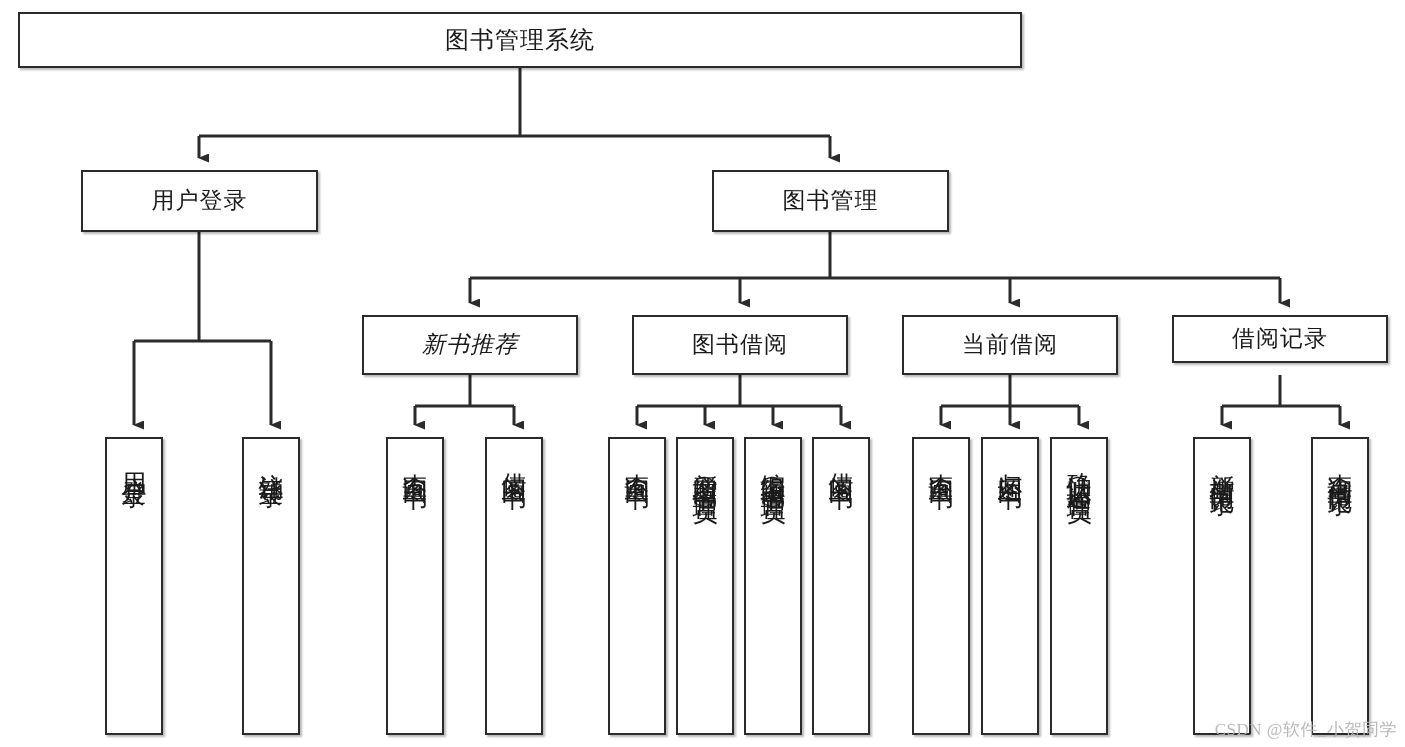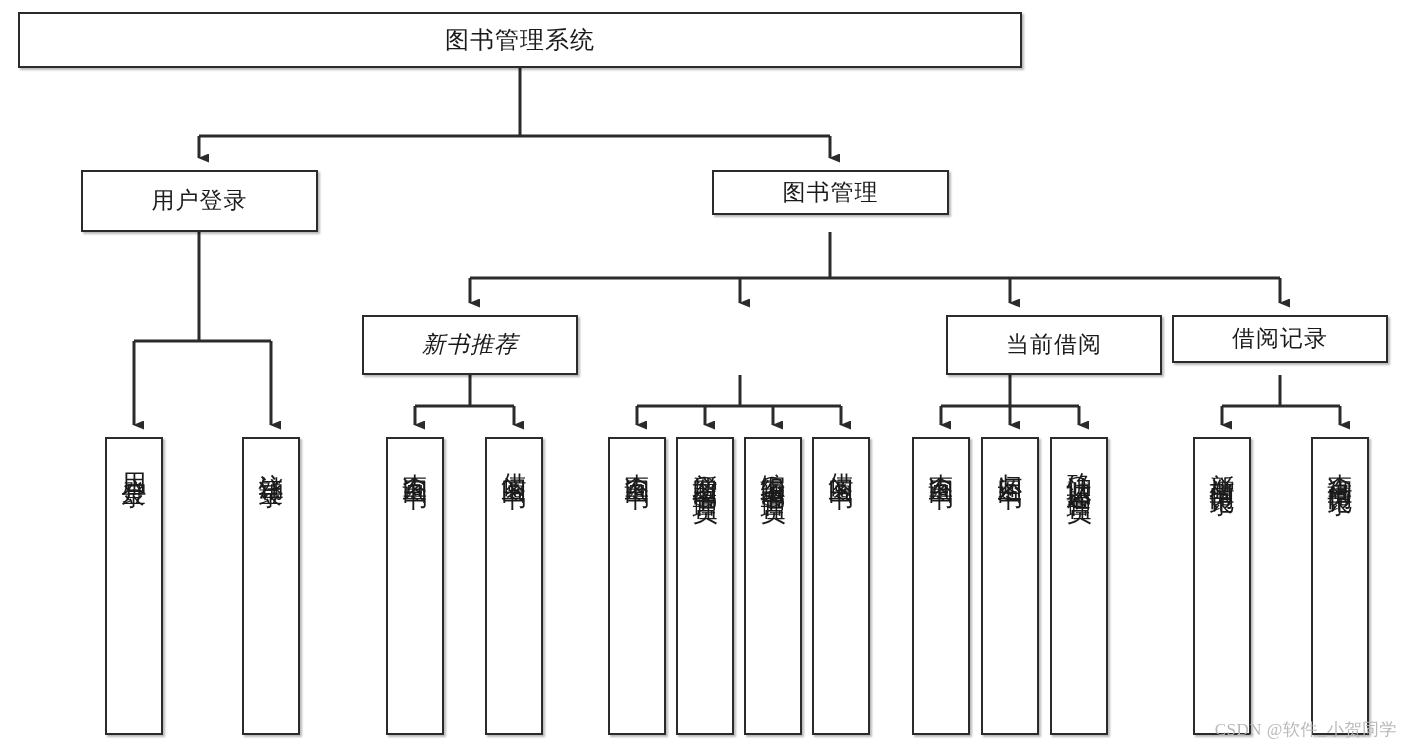--- a/index.html
+++ b/index.html
@@ -130,30 +130,33 @@
   </svg>
 
   <div class="node root horizontal" style="left:18px; top:12px; width:1004px; height:56px;">
     <span class="node-label">图书管理系统</span>
   </div>
 
   <div class="node horizontal" style="left:81px; top:170px; width:237px; height:62px;">
     <span class="node-label">用户登录</span>
   </div>
 
-  <div class="node horizontal" style="left:712px; top:170px; width:237px; height:45px;">
+  <div class="node horizontal" style="left:712px; top:170px; width:237px; height:62px;">
     <span class="node-label">图书管理</span>
   </div>
 
   <div class="node horizontal" style="left:362px; top:315px; width:216px; height:60px;font-style:italic;">
     <span class="node-label">新书推荐</span>
   </div>
 
-
-  <div class="node horizontal" style="left:902px; top:315px; width:216px; height:60px;margin-left:44px;">
+  <div class="node horizontal" style="left:632px; top:315px; width:216px; height:60px;">
+    <span class="node-label">图书借阅</span>
+  </div>
+
+  <div class="node horizontal" style="left:902px; top:315px; width:216px; height:60px;">
     <span class="node-label">当前借阅</span>
   </div>
 
   <div class="node horizontal" style="left:1172px; top:315px; width:216px; height:48px;">
     <span class="node-label">借阅记录</span>
   </div>
 
   <div class="node vertical" style="left:105px; top:437px; width:58px; height:298px;">
     <span class="node-label">用户登录</span>
   </div>

